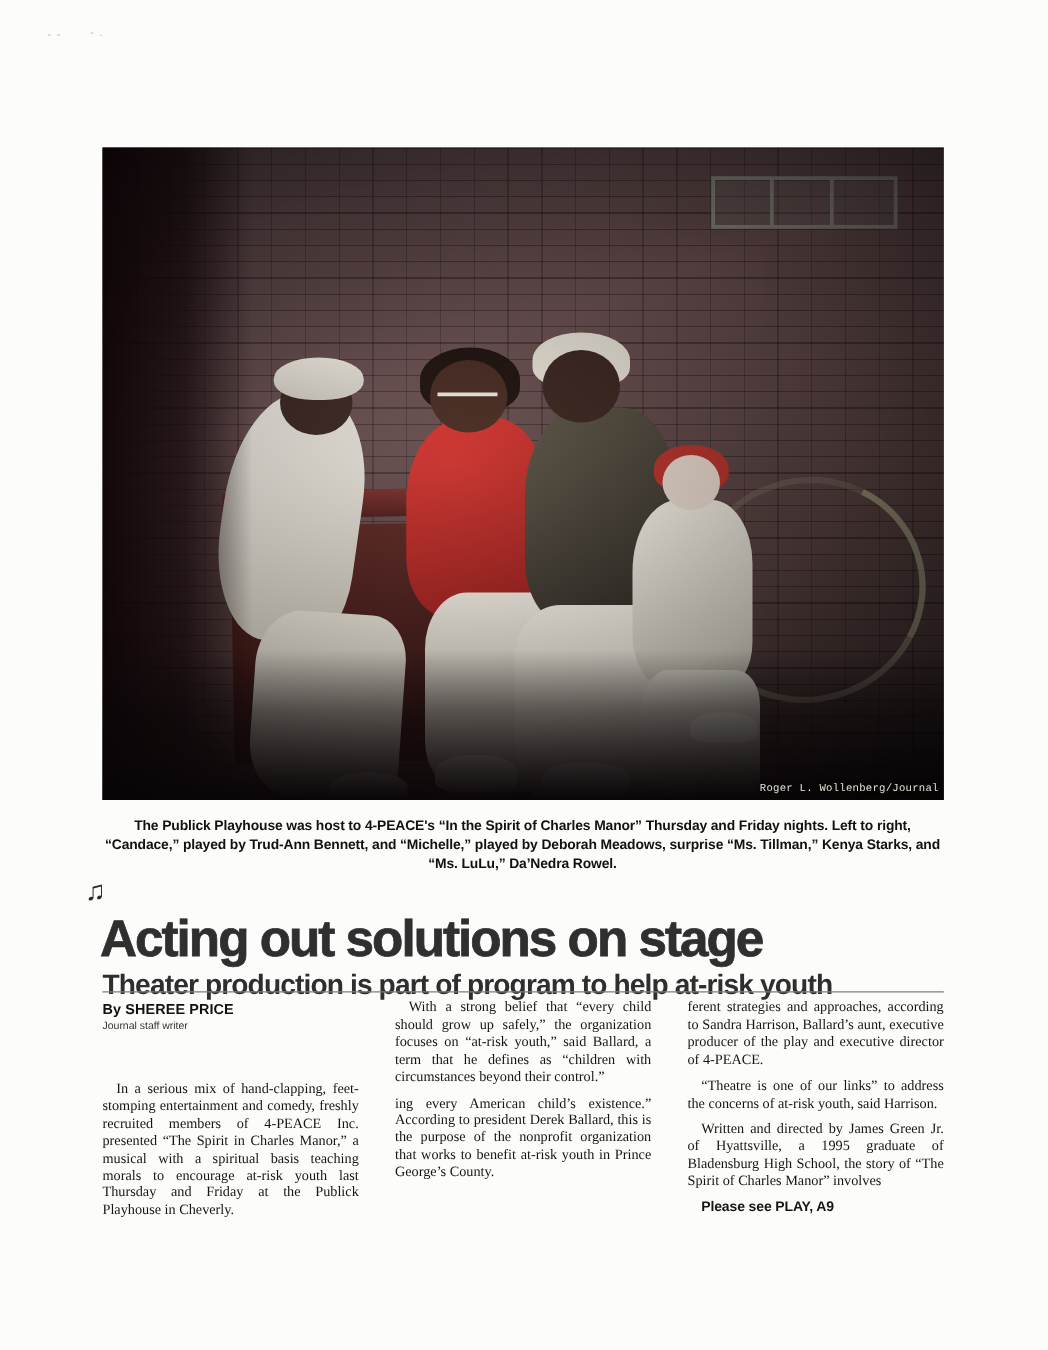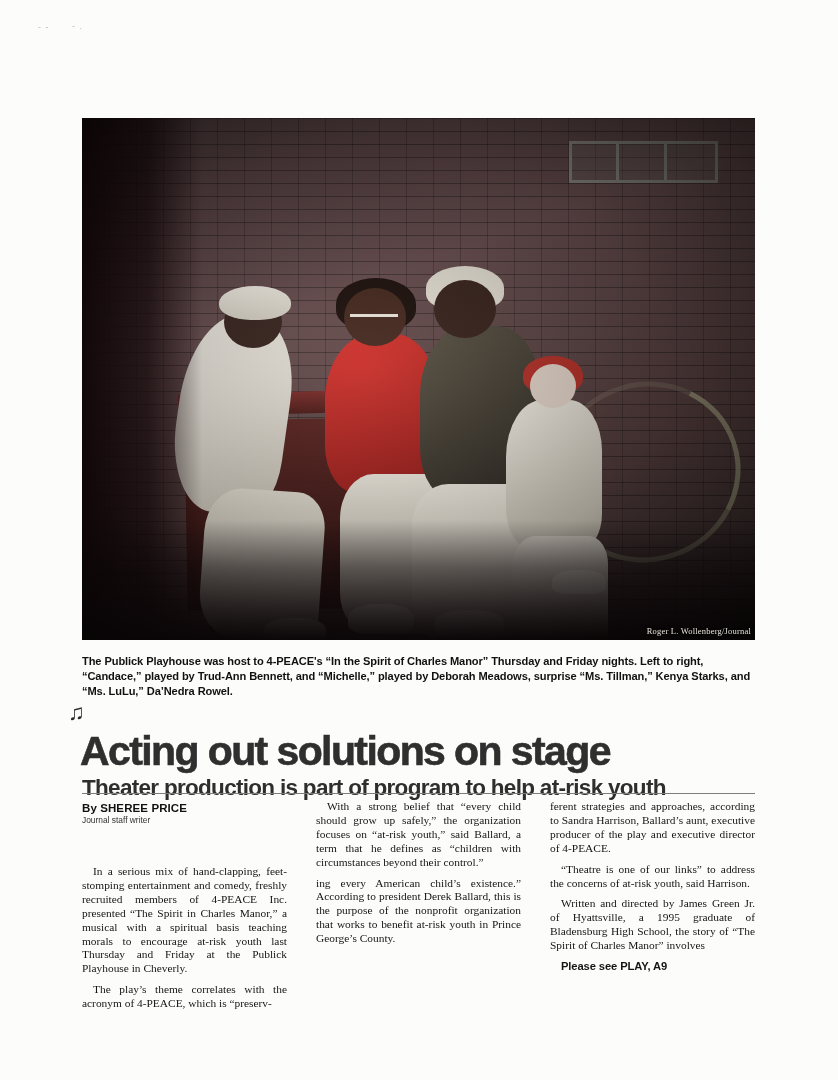--- a/index.html
+++ b/index.html
@@ -213,38 +213,39 @@
   .shoe {
     position: absolute;
     background: #f2efe6;
     border-radius: 44% 44% 30% 30%;
   }
   .photo-credit {
     position: absolute;
     right: 4px;
     bottom: 4px;
     color: #e6e1d7;
-    font-family: Liberation Serif, serif;
+    font-family: Liberation Mono, monospace;
     font-size: 8.5px;
     letter-spacing: 0.2px;
     text-shadow: 0 0 3px rgba(0,0,0,0.9);
   }
 
   
   .caption {
     position: absolute;
     left: 82px;
     top: 654px;
     width: 672px;
     font-family: "Liberation Sans", sans-serif;
     font-weight: bold;
     font-size: 11.1px;
     line-height: 1.37;
     color: #111;
     letter-spacing: -0.1px;
+    text-align: center;
   }
 
   
   .note-glyph {
     position: absolute;
     left: 68px;
     top: 700px;
     font-size: 22px;
     color: #2a2a2a;
   }
@@ -401,21 +402,20 @@
   <div class="rule"></div>
 
   <div class="byline">
     <div class="name">By SHEREE PRICE</div>
     <div class="role">Journal staff writer</div>
   </div>
 
   <div class="cols">
     <div class="col c1">
       <p class="first">In a serious mix of hand-clapping, feet-stomping entertainment and comedy, freshly recruited members of 4-PEACE Inc. presented “The Spirit in Charles Manor,” a musical with a spiritual basis teaching morals to encourage at-risk youth last Thursday and Friday at the Publick Playhouse in Cheverly.</p>
-      <p>The play’s theme correlates with the acronym of 4-PEACE, which is “preserv-</p>
     </div>
     <div class="col c2">
       <p>With a strong belief that “every child should grow up safely,” the organization focuses on “at-risk youth,” said Ballard, a term that he defines as “children with circumstances beyond their control.”</p>
       <p style="text-indent:0">ing every American child’s existence.” According to president Derek Ballard, this is the purpose of the nonprofit organization that works to benefit at-risk youth in Prince George’s County.</p>
     </div>
     <div class="col c3">
       <p style="text-indent:0">ferent strategies and approaches, according to Sandra Harrison, Ballard’s aunt, executive producer of the play and executive director of 4-PEACE.</p>
       <p>“Theatre is one of our links” to address the concerns of at-risk youth, said Harrison.</p>
       <p>Written and directed by James Green Jr. of Hyattsville, a 1995 graduate of Bladensburg High School, the story of “The Spirit of Charles Manor” involves</p>
       <p class="jump">Please see PLAY, A9</p>

